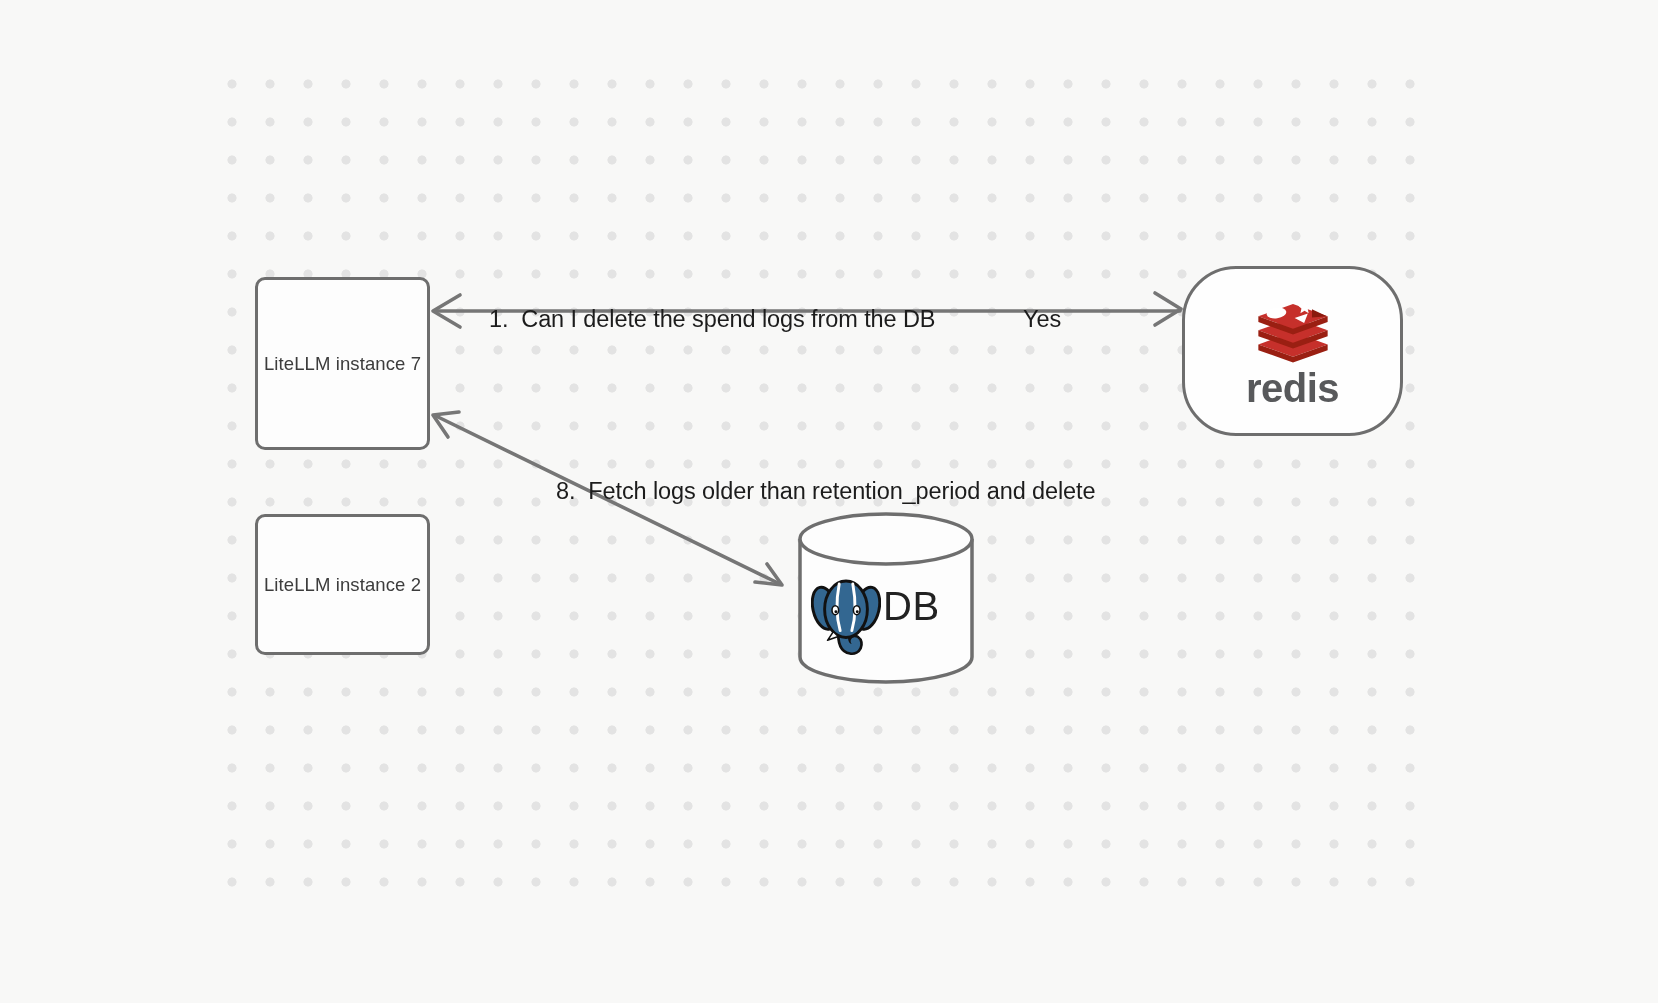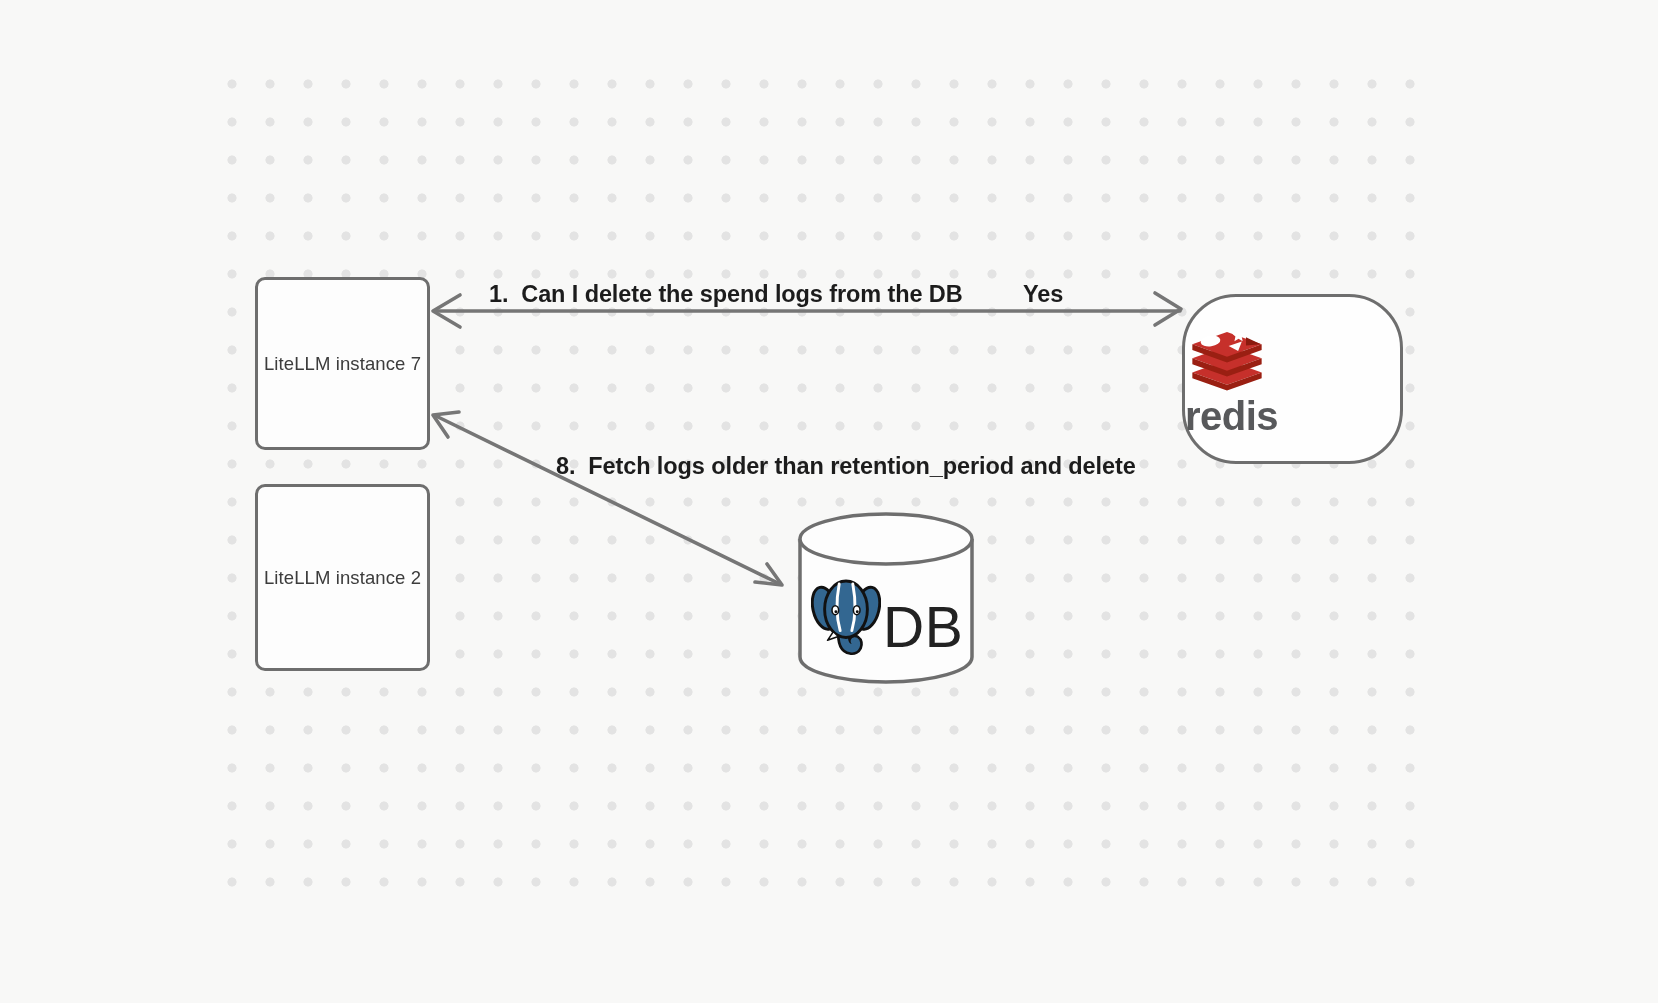--- a/index.html
+++ b/index.html
@@ -32,34 +32,34 @@
     border: 3.5px solid #6e6e6e;
     border-radius: 10px;
     display: flex;
     align-items: center;
     justify-content: center;
     font-size: 18.5px;
     color: #3c3c3c;
     letter-spacing: 0.1px;
   }
   .inst-1 { top: 277px; }
-  .inst-2 { top: 484px; height: 187px; }
+  .inst-2 { top: 514px; height: 141px; }
   .inst-3 { top: 757px; }
 
   
   .redis-node {
     position: absolute;
-    left: 1182px; top: 294px;
+    left: 1182px; top: 266px;
     width: 221px; height: 170px;
     background: #fefefe;
     border: 3.5px solid #6e6e6e;
     border-radius: 54px;
     display: flex;
     flex-direction: column;
-    align-items: flex-start;
+    align-items: center;
     justify-content: center;
     padding-top: 4px;
   }
   .redis-wordmark {
     font-size: 40px;
     font-weight: 700;
     color: #58595b;
     letter-spacing: -0.5px;
     line-height: 1;
     margin-top: 3px;
@@ -68,22 +68,22 @@
   
   .db-node {
     position: absolute;
     left: 797px; top: 512px;
     width: 178px; height: 172px;
   }
   .db-node .cyl { position: absolute; left: 0; top: 0; }
   .pg-logo { position: absolute; left: 14px; top: 66px; }
   .db-label {
     position: absolute;
-    left: 86px; top: 84px;
-    font-size: 57px;
+    left: 86px; top: 72px;
+    font-size: 40px;
     color: #222;
     letter-spacing: 0.5px;
     line-height: 1.1;
   }
 
   
   .edges-svg {
     position: absolute;
     left: 0; top: 0;
     width: 1658px; height: 1003px;
@@ -92,26 +92,27 @@
     stroke: #767676;
     stroke-width: 3.6;
     fill: none;
     stroke-linecap: round;
     stroke-linejoin: round;
   }
 
   
   .edge-label {
     position: absolute;
-    font-weight: 700;
+    font-weight: 400;
     font-size: 23.5px;
     color: #1c1c1c;
     letter-spacing: -0.1px;
     white-space: pre;
     line-height: 30px;
+    margin-top: 25px;
   }
   .edge-label-1 { left: 489px; top: 279px; }
   .edge-reply-1 { left: 1023px; top: 279px; }
   .edge-label-2 { left: 556px; top: 451px; }
 </style>
 </head>
 <body>
 
 <div id="canvas">
 

